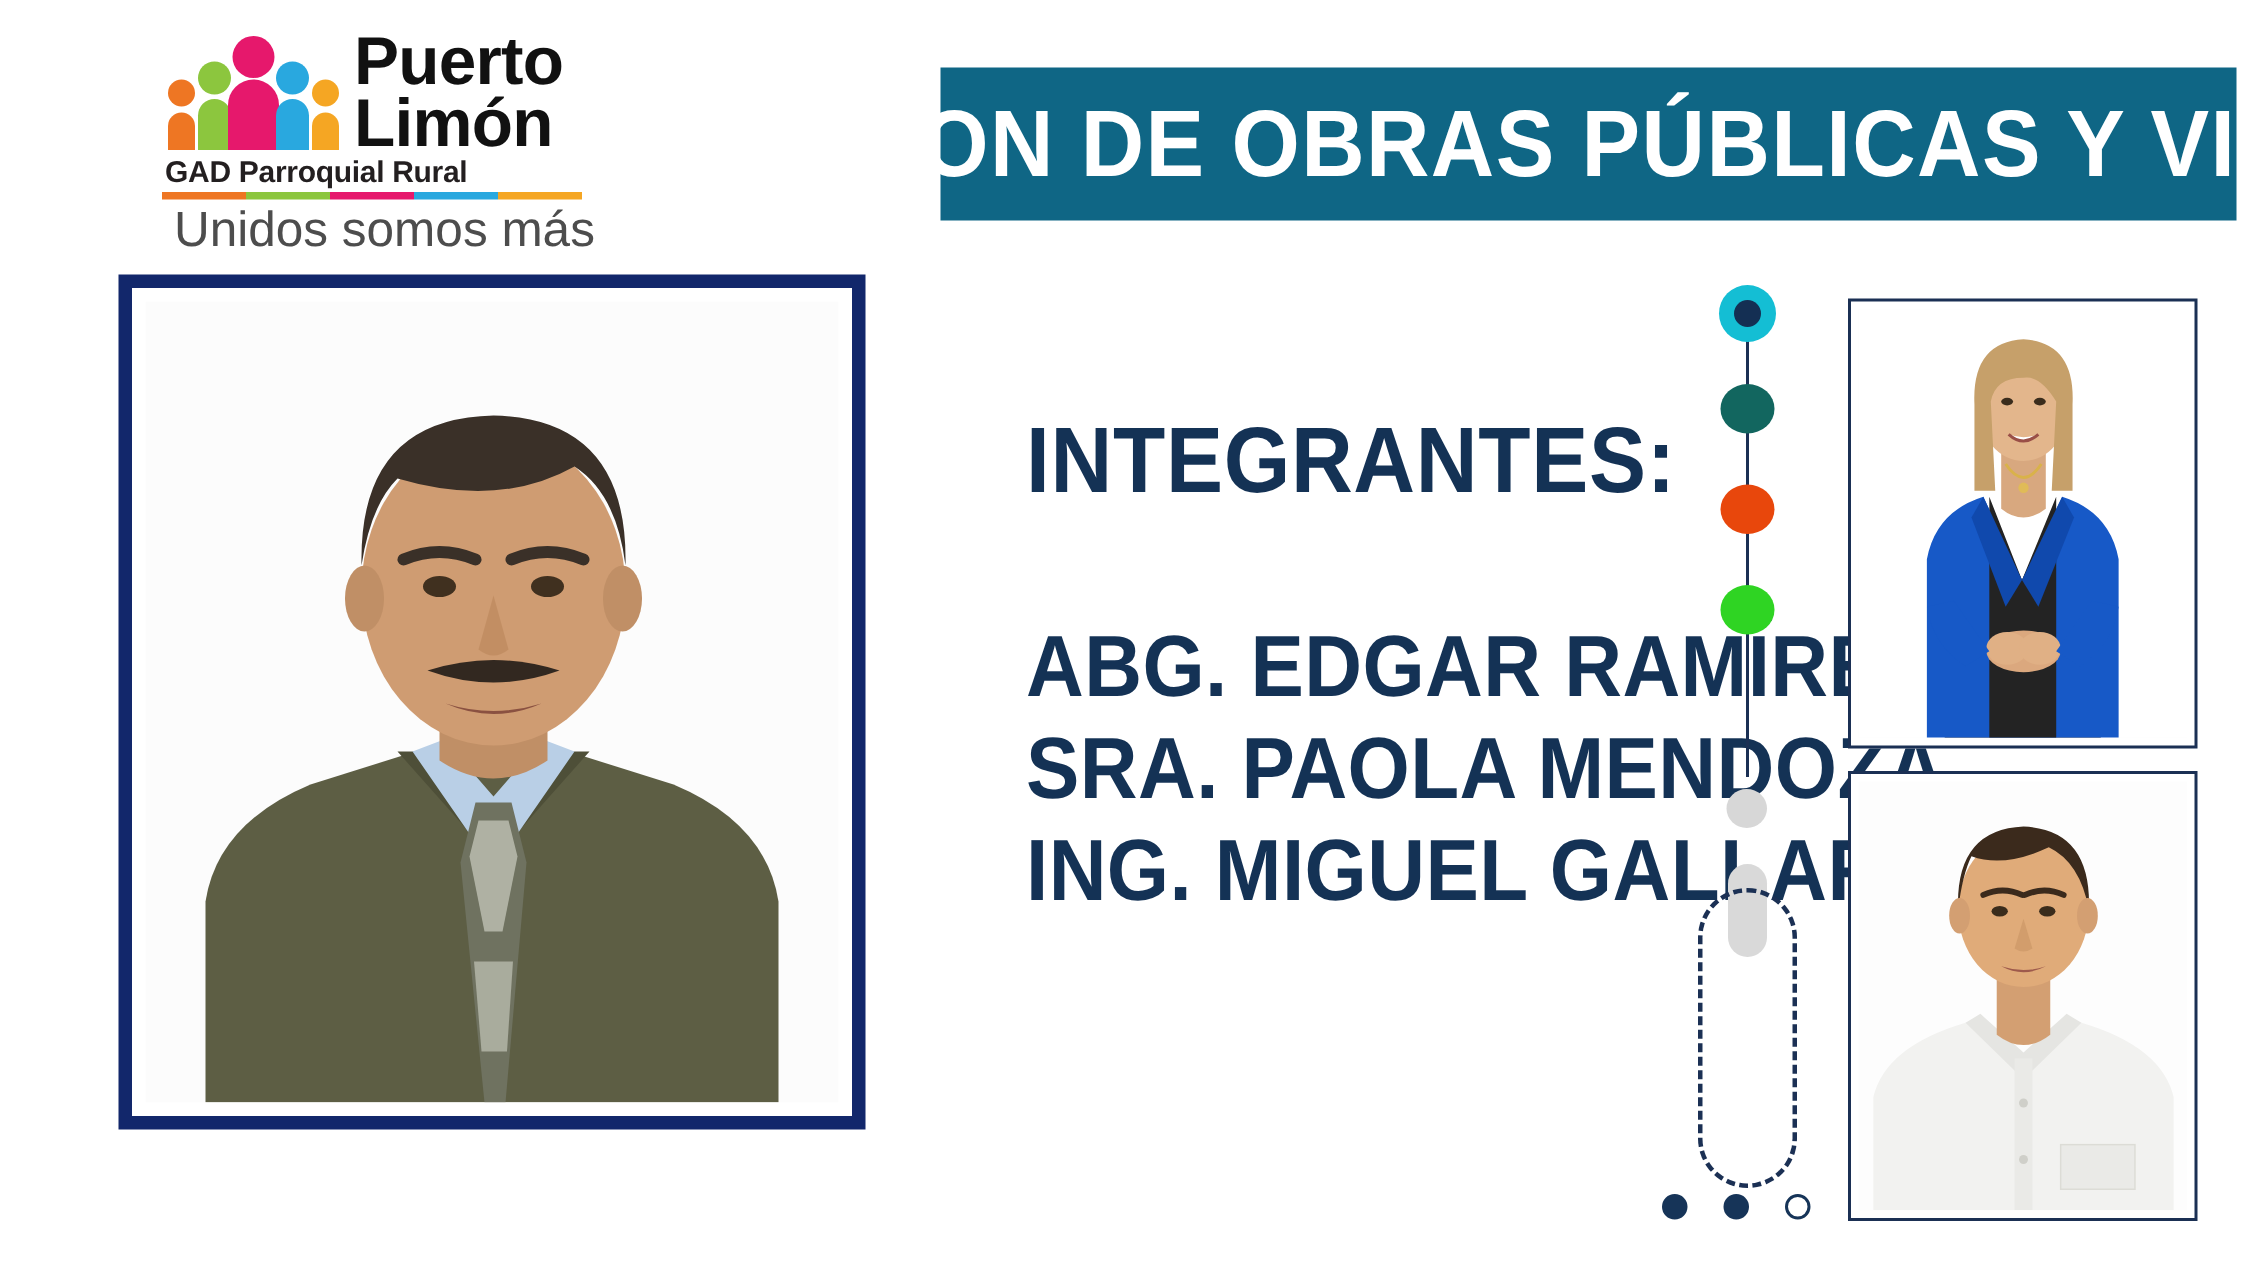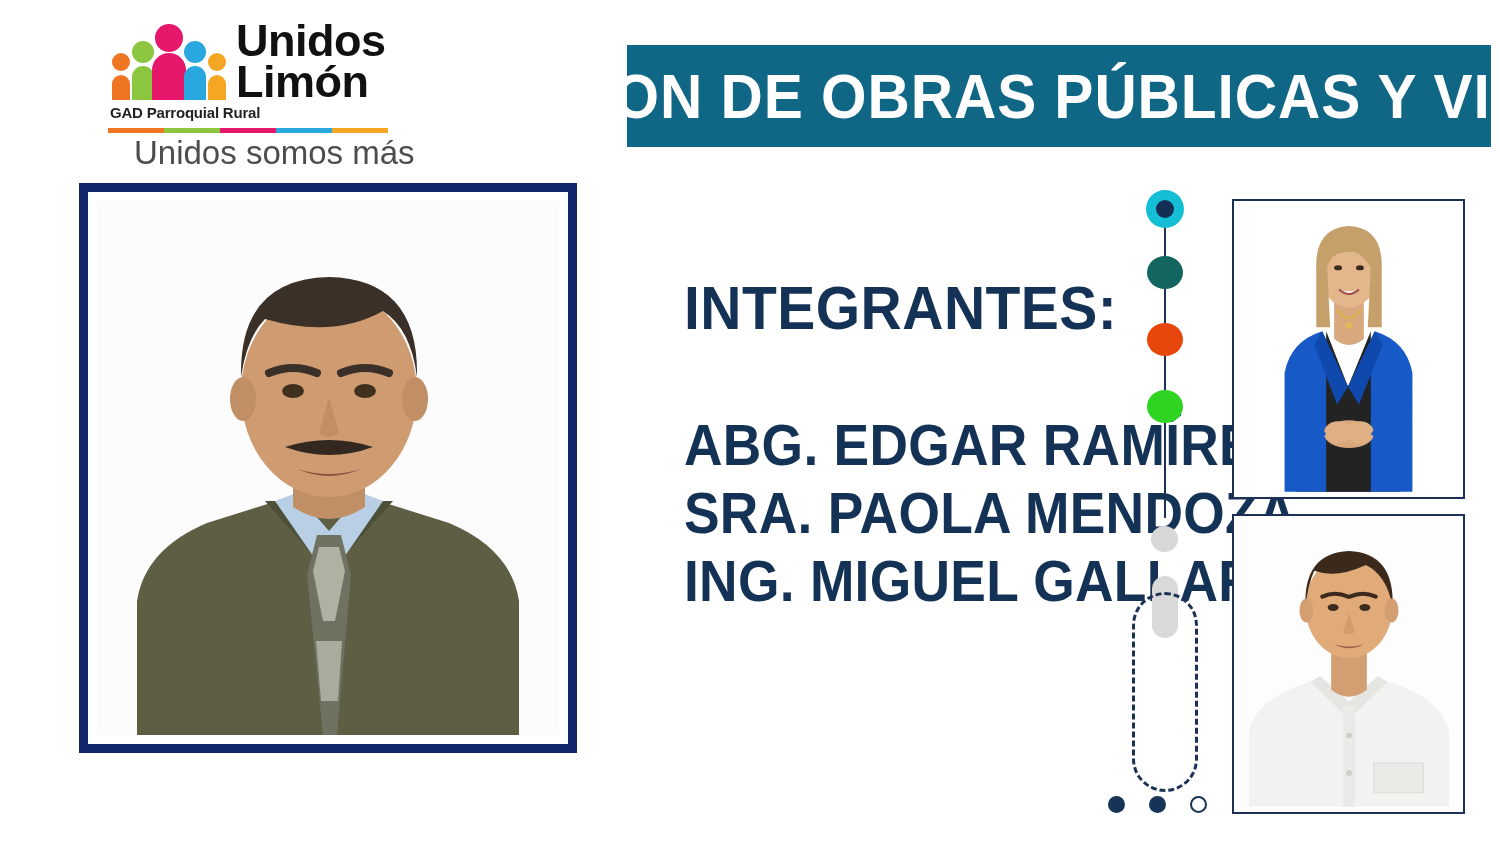--- a/index.html
+++ b/index.html
@@ -42,21 +42,21 @@
     color: #111111;
     font-weight: bold;
     font-size: 45px;
     letter-spacing: -0.5px;
   }
   #logo-wordmark .wm-line { display: block; white-space: nowrap; }
   #logo-gadtext {
     position: absolute;
     left: 2px;
     top: 82px;
-    font-size: 15px;
+    font-size: 20px;
     font-weight: bold;
     color: #231f20;
     letter-spacing: -0.2px;
     white-space: nowrap;
   }
   #logo-colorbar {
     position: absolute;
     left: 0px;
     top: 106px;
     width: 280px;
@@ -66,21 +66,20 @@
   #logo-colorbar div { flex: 1 1 0; height: 100%; }
   #logo-tagline {
     position: absolute;
     left: 8px;
     top: 112px;
     font-size: 33px;
     color: #4d4d4d;
     font-weight: normal;
     white-space: nowrap;
     letter-spacing: 0px;
-    margin-left: 18px;
   }
 
   
   #header-banner {
     position: absolute;
     left: 627px;
     top: 45px;
     width: 864px;
     height: 102px;
     background: #0f6685;
@@ -252,21 +251,21 @@
 
         <circle cx="87" cy="30" r="11" fill="#29a8df"></circle>
         <path d="M76 78 L76 55 a11 11 0 0 1 22 0 L98 78 Z" fill="#29a8df"></path>
 
         <circle cx="109" cy="40" r="9" fill="#f5a623"></circle>
         <path d="M100 78 L100 62 a9 9 0 0 1 18 0 L118 78 Z" fill="#f5a623"></path>
       </svg>
     </div>
 
     <div id="logo-wordmark">
-      <span class="wm-line">Unidos</span>
+      <span class="wm-line">Puerto</span>
       <span class="wm-line">Limón</span>
     </div>
 
     <div id="logo-gadtext">GAD Parroquial Rural</div>
 
     <div id="logo-colorbar">
       <div style="background:#ee7623"></div>
       <div style="background:#8cc63e"></div>
       <div style="background:#e6186c"></div>
       <div style="background:#29a8df"></div>

